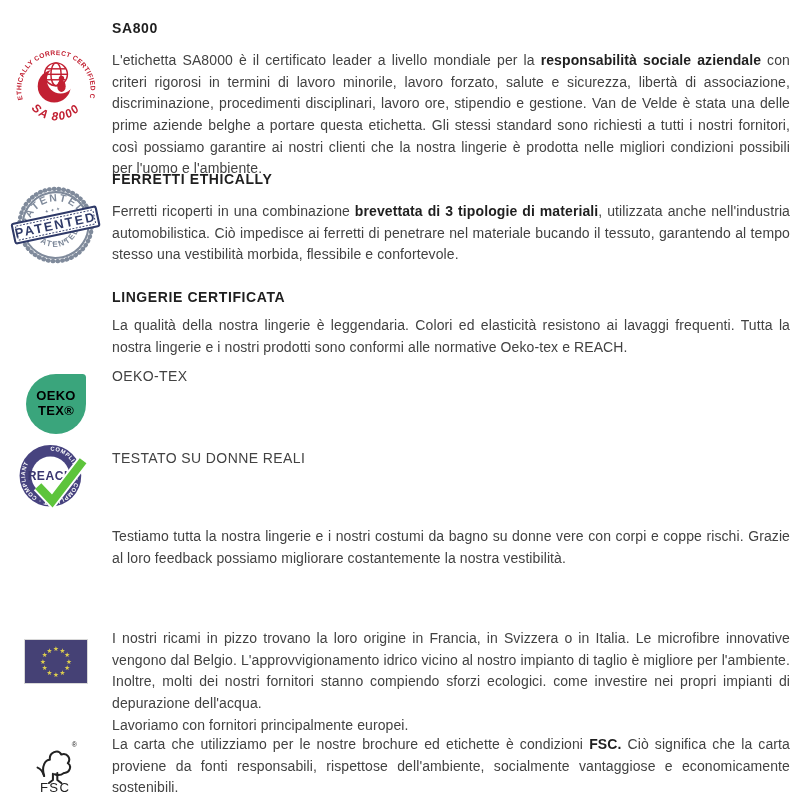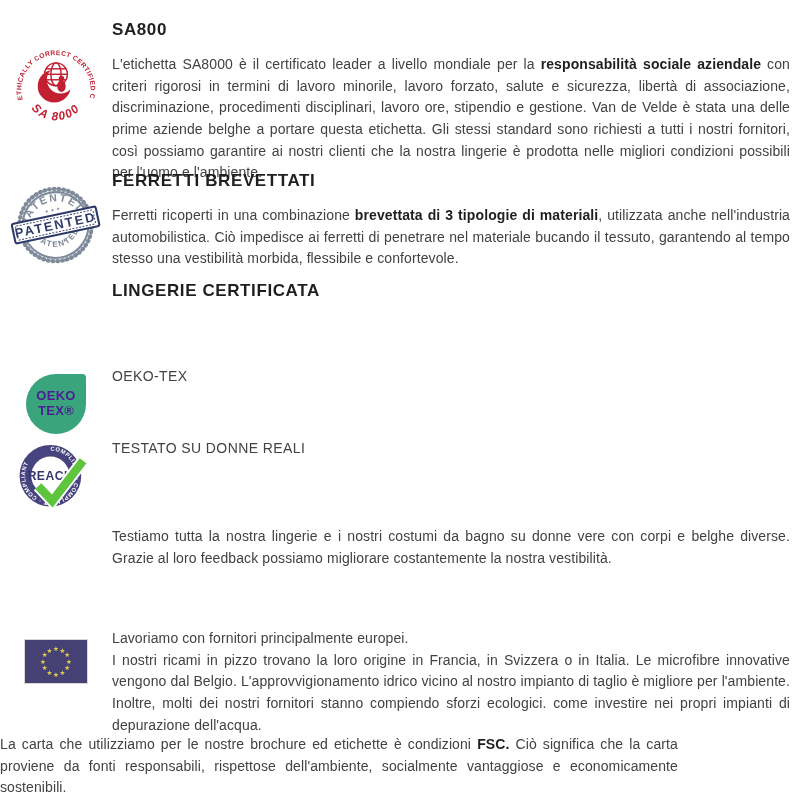--- a/index.html
+++ b/index.html
@@ -15,30 +15,30 @@
     --ink:#1f1f1f;
     --body:#424242;
   }
   *{margin:0;padding:0;box-sizing:border-box;}
   html,body{background:#fff;}
   body{font-family:"Liberation Sans","DejaVu Sans",sans-serif;color:var(--body);}
   .page{position:relative;width:800px;height:800px;background:#fff;overflow:hidden;}
   .row{position:absolute;left:0;width:800px;display:flex;}
   .logo-col{width:112px;flex-shrink:0;display:flex;justify-content:center;align-items:flex-start;}
   .text-col{width:678px;}
-  h2.heading{font-size:17px;font-weight:600;color:var(--ink);letter-spacing:.6px;margin:0 0 14px 0;}
+  h2.heading{font-size:14px;font-weight:600;color:var(--ink);letter-spacing:.6px;margin:0 0 14px 0;}
   p.body{font-size:14px;line-height:1.55;margin:0;color:var(--body);letter-spacing:.1px;}
   .just{text-align:justify;}
   p.body b{color:var(--ink);font-weight:700;}
   .sublabel{font-size:14px;line-height:1.55;color:var(--body);letter-spacing:.4px;}
   svg text{font-family:"Liberation Sans","DejaVu Sans",sans-serif;}
   
   .oeko-logo{width:60px;height:60px;background:var(--oeko-green);border-radius:50% 6% 50% 50%;
     display:flex;flex-direction:column;align-items:center;justify-content:center;
-    color:#4c1d95;font-weight:700;font-size:13px;line-height:1.12;letter-spacing:.3px;margin-top:8px;}
+    color:#000000;font-weight:700;font-size:13px;line-height:1.12;letter-spacing:.3px;margin-top:8px;}
   .stamp-wrap{transform:rotate(-12deg);margin-top:14px;}
   .eu-flag{margin-top:12px;box-shadow:0 0 0 1px #d8d8d8;}
 </style>
 </head>
 <body>
 
 <div class="page">
 
   <section class="row" style="top:20px">
     <div class="logo-col">
@@ -90,29 +90,30 @@
           </text>
           <text x="48" y="28" text-anchor="middle" font-size="5.5" fill="var(--stamp-gray)">✦ ✦ ✦</text>
           <text x="48" y="62" text-anchor="middle" font-size="5.5" fill="var(--stamp-gray)">✦ ✦ ✦</text>
           <rect x="3" y="31.5" width="90" height="21" rx="2" fill="#ffffff" stroke="var(--stamp-navy)" stroke-width="2.2"></rect>
           <rect x="6.5" y="34.5" width="83" height="15" rx="1" fill="none" stroke="var(--stamp-navy)" stroke-width="1" stroke-dasharray="2 1.6"></rect>
           <text x="48" y="46.5" text-anchor="middle" font-size="13.5" font-weight="800" fill="var(--stamp-navy)" letter-spacing="2">PATENTED</text>
         </svg>
       </div>
     </div>
     <div class="text-col">
-      <h2 class="heading">FERRETTI BREVETTATI</h2>
+      <h2 class="heading">FERRETTI ETHICALLY</h2>
       <p class="body just" style=""><span>Ferretti ricoperti in una combinazione </span><b>brevettata di 3 tipologie di materiali</b><span>, utilizzata anche nell'industria automobilistica. Ciò impedisce ai ferretti di penetrare nel materiale bucando il tessuto, garantendo al tempo stesso una vestibilità morbida, flessibile e confortevole.</span></p>
     </div>
   </section>
 
-  <section class="row" style="top:281px">
+  <section class="row" style="top:289px">
     <div class="logo-col"></div>
     <div class="text-col">
       <h2 class="heading" style="margin-bottom:10px">LINGERIE CERTIFICATA</h2>
+      <p class="body just">La qualità della nostra lingerie è leggendaria. Colori ed elasticità resistono ai lavaggi frequenti. Tutta la nostra lingerie e i nostri prodotti sono conformi alle normative Oeko-tex e REACH.</p>
     </div>
   </section>
 
   <section class="row" style="top:366px">
     <div class="logo-col">
       <div class="oeko-logo">
         <span>OEKO</span>
         <span>TEX®</span>
       </div>
     </div>
@@ -131,28 +132,28 @@
         <text font-size="6.2" font-weight="700" fill="#ffffff" letter-spacing="0.6">
           <textPath href="#reachRing" startOffset="0%">COMPLIANT · COMPLIANT · COMPLIANT</textPath>
         </text>
         <circle cx="40" cy="38" r="20.5" fill="#ffffff"></circle>
         <text x="40" y="42.5" text-anchor="middle" font-size="13" font-weight="700" fill="var(--reach-ink)" letter-spacing="0.5">REACH</text>
         <path d="M 27 49 L 42 65 L 75 22" fill="none" stroke="#ffffff" stroke-width="13"></path>
         <path d="M 27 49 L 42 65 L 75 22" fill="none" stroke="var(--check-green)" stroke-width="9"></path>
       </svg>
     </div>
     <div class="text-col">
-      <div class="sublabel" style="margin-top:0">TESTATO SU DONNE REALI</div>
+      <div class="sublabel" style="margin-top:10px">TESTATO SU DONNE REALI</div>
     </div>
   </section>
 
   <section class="row" style="top:526px">
     <div class="logo-col"></div>
     <div class="text-col">
-      <p class="body just">Testiamo tutta la nostra lingerie e i nostri costumi da bagno su donne vere con corpi e belghe diverse. Grazie al loro feedback possiamo migliorare costantemente la nostra vestibilità.</p>
+      <p class="body just">Testiamo tutta la nostra lingerie e i nostri costumi da bagno su donne vere con corpi e coppe rischi. Grazie al loro feedback possiamo migliorare costantemente la nostra vestibilità.</p>
     </div>
   </section>
 
   <section class="row" style="top:628px">
     <div class="logo-col">
       <svg viewBox="0 0 62 43" width="62" height="43" class="eu-flag">
         <rect x="0" y="0" width="62" height="43" fill="var(--eu-blue)"></rect>
         <g>
             <text x="31.00" y="10.80" text-anchor="middle" font-size="6.5" fill="#ddcd4e">★</text>
             <text x="37.50" y="12.54" text-anchor="middle" font-size="6.5" fill="#ddcd4e">★</text>
@@ -163,24 +164,36 @@
             <text x="31.00" y="36.80" text-anchor="middle" font-size="6.5" fill="#ddcd4e">★</text>
             <text x="24.50" y="35.06" text-anchor="middle" font-size="6.5" fill="#ddcd4e">★</text>
             <text x="19.74" y="30.30" text-anchor="middle" font-size="6.5" fill="#ddcd4e">★</text>
             <text x="18.00" y="23.80" text-anchor="middle" font-size="6.5" fill="#ddcd4e">★</text>
             <text x="19.74" y="17.30" text-anchor="middle" font-size="6.5" fill="#ddcd4e">★</text>
             <text x="24.50" y="12.54" text-anchor="middle" font-size="6.5" fill="#ddcd4e">★</text>
           </g>
       </svg>
     </div>
     <div class="text-col">
+      <p class="body just">I nostri ricami in pizzo trovano la loro origine in Francia, in Svizzera o in Italia. Le microfibre innovative vengono dal Belgio. L'approvvigionamento idrico vicino al nostro impianto di taglio è migliore per l'ambiente. Inoltre, molti dei nostri fornitori stanno compiendo sforzi ecologici. come investire nei propri impianti di depurazione dell'acqua.</p>
       <p class="body">Lavoriamo con fornitori principalmente europei.</p>
-      <p class="body just">I nostri ricami in pizzo trovano la loro origine in Francia, in Svizzera o in Italia. Le microfibre innovative vengono dal Belgio. L'approvvigionamento idrico vicino al nostro impianto di taglio è migliore per l'ambiente. Inoltre, molti dei nostri fornitori stanno compiendo sforzi ecologici. come investire nei propri impianti di depurazione dell'acqua.</p>
     </div>
   </section>
 
   <section class="row" style="top:734px">
+    <div class="logo-col">
+      <svg viewBox="0 0 52 66" width="46" height="58" style="margin-top:2px">
+        <g fill="none" stroke="#222222" stroke-width="2.3" stroke-linecap="round" stroke-linejoin="round">
+          <path d="M 5 36 C 8 37 11 41 12.5 45.5"></path>
+          <path d="M 12.5 45.5 C 9 34 14 27 19 27 C 18 18.5 28.5 14.5 32 21 C 39 18.5 43.5 26 39.5 31 C 44.5 34 41.5 42.5 35 42 C 32 44.5 28 45 24.5 43.5"></path>
+          <path d="M 22.5 43 L 22.5 50 L 18 53.5"></path>
+          <path d="M 27.5 42 L 27.5 50 L 32 53.5"></path>
+        </g>
+        <text x="44" y="13" font-size="8" fill="#222222">®</text>
+        <text x="25" y="64" text-anchor="middle" font-size="15" letter-spacing="1.5" fill="#222222" font-family="Liberation Serif, DejaVu Serif, serif">FSC</text>
+      </svg>
+    </div>
     <div class="text-col">
       <p class="body just"><span>La carta che utilizziamo per le nostre brochure ed etichette è condizioni </span><b>FSC.</b><span> Ciò significa che la carta proviene da fonti responsabili, rispettose dell'ambiente, socialmente vantaggiose e economicamente sostenibili.</span></p>
     </div>
   </section>
 
 </div>
 
 </body></html>

